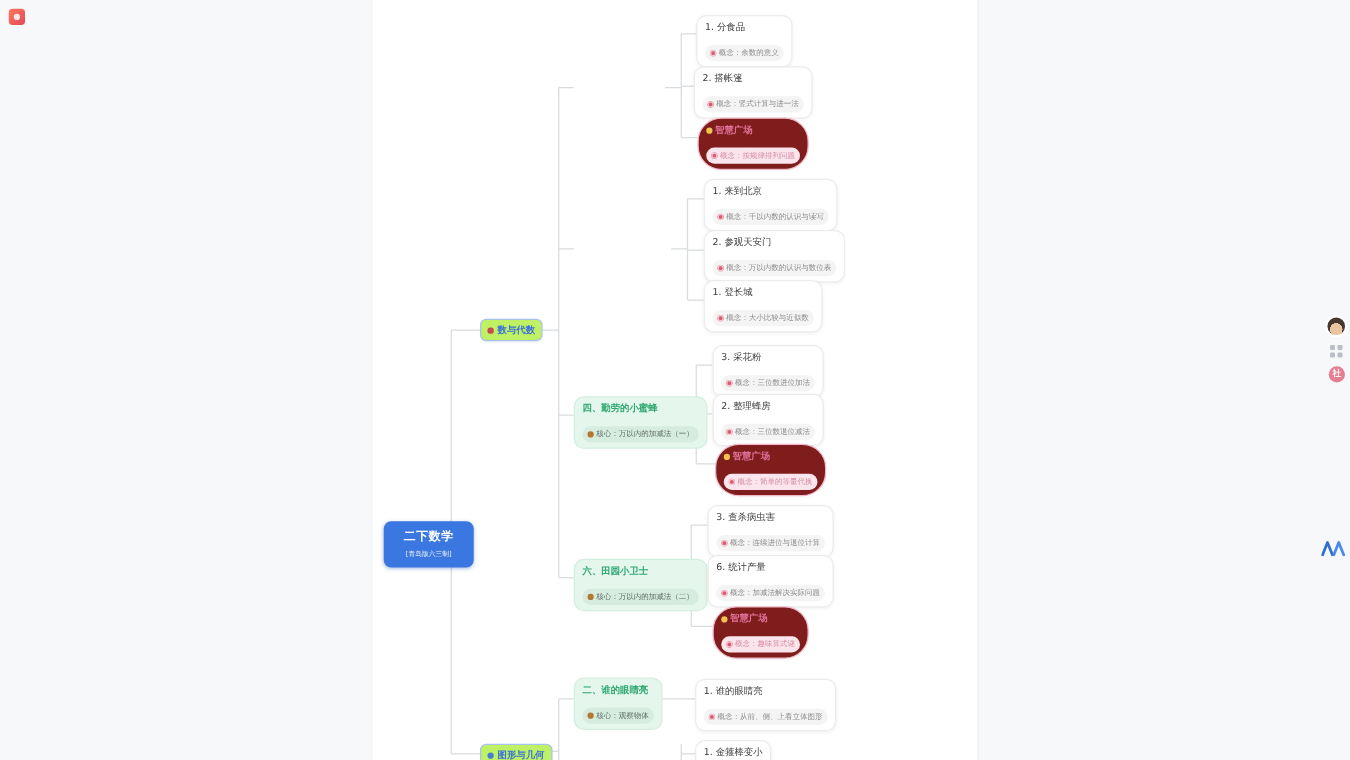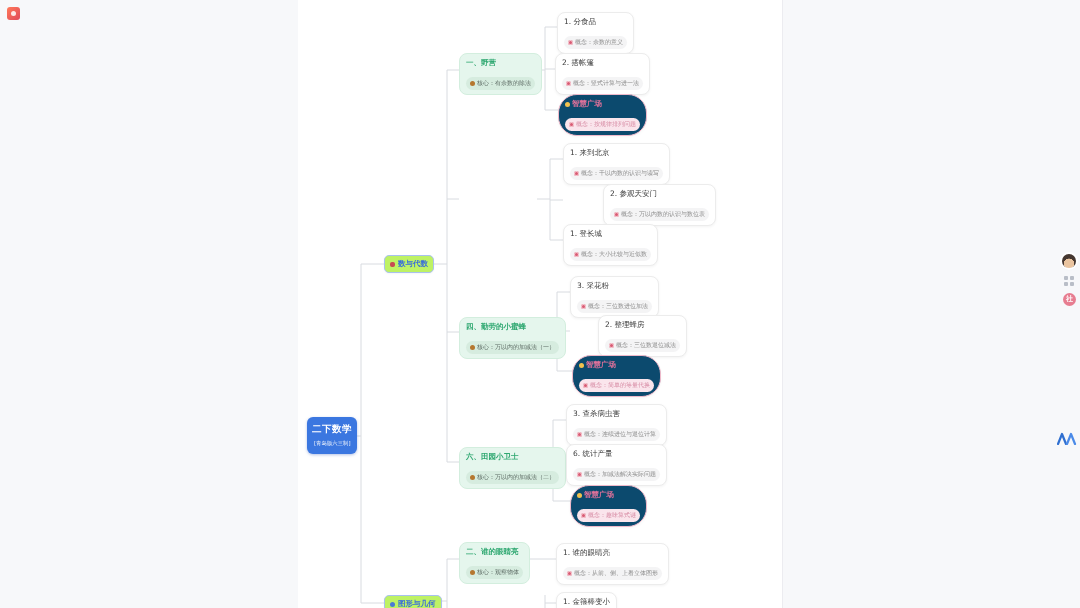--- a/index.html
+++ b/index.html
@@ -8,40 +8,40 @@
   .side-pane{position:absolute;top:0;height:608px;background:#f7f8fa;}
   #left-pane{left:0;width:298px;border-right:1px solid #ececf0;}
   #right-pane{left:782px;width:298px;border-left:1px solid #ececf0;}
   #canvas{position:absolute;left:298px;top:0;width:484px;height:608px;background:#ffffff;}
   #wires{position:absolute;left:0;top:0;width:1080px;height:608px;pointer-events:none;}
 
   .node{position:absolute;box-sizing:border-box;white-space:nowrap;cursor:pointer;}
 
   
   .node-root{background:#3b77e0;color:#fff;border-radius:6px;text-align:center;
-    padding:6px 5px;width:50px;box-shadow:0 1px 3px rgba(40,80,180,.35);}
+    padding:6px 5px;width:72px;box-shadow:0 1px 3px rgba(40,80,180,.35);}
   .node-root .rt{font-size:9.5px;font-weight:bold;letter-spacing:.5px;}
   .node-root .rs{font-size:6px;margin-top:3px;opacity:.92;transform:scale(.9);}
 
   
   .node-l1{background:#bef264;border:1px solid #a9c1ee;border-radius:5px;
     padding:3px 5px;display:flex;align-items:center;gap:3px;box-shadow:0 1px 2px rgba(0,0,0,.04);}
   .node-l1 .l1t{font-size:7.5px;font-weight:bold;color:#3a6fd8;}
 
   
   .node-green{background:#e5f6ed;border:1px solid #d3eede;border-radius:8px;padding:4px 6px;}
   .node-green .gt{font-size:7.5px;font-weight:bold;color:#2fa871;margin-bottom:3px;}
 
   
   .node-leaf{background:#fff;border:1px solid #ececec;border-radius:8px;padding:4px 6px;
     box-shadow:0 1px 3px rgba(0,0,0,.05);}
   .node-leaf .lt{font-size:7.5px;font-weight:normal;color:#3b3b3b;margin-bottom:3px;}
 
   
-  .node-pink{background:#0c4a6e;border:1px solid #efb9ca;border-radius:19px;padding:4px 6px;
+  .node-pink{background:#7f1d1d;border:1px solid #efb9ca;border-radius:19px;padding:4px 6px;
     box-shadow:0 1px 3px rgba(0,0,0,.04);}
   .node-pink .pt{font-size:7.5px;font-weight:bold;color:#e0719a;margin-bottom:3px;display:flex;align-items:center;gap:2px;}
 
   .pill{display:inline-flex;align-items:center;gap:2px;border-radius:7px;padding:2px 4px;}
   .pill-green{background:#d6ecdf;}
   .pill-gray{background:#f4f4f5;}
   .pill-pink{background:#fae5ec;}
   .pill span.txt{font-size:6px;}
   .pill-green span.txt{color:#5f6d66;}
   .pill-gray span.txt{color:#8c8c8c;}
@@ -93,27 +93,20 @@
 
   <div class="node node-l1" style="left:384px;top:255px;">
     <span class="dot dot-red"></span>
     <span class="l1t">数与代数</span>
   </div>
   <div class="node node-l1" style="left:384px;top:595px;">
     <span class="dot dot-blue"></span>
     <span class="l1t">图形与几何</span>
   </div>
 
-  <div class="node node-green" style="left:459px;top:53px;">
-    <div class="gt">一、野营</div>
-    <div class="pill pill-green">
-      <span class="dot dot-brown"></span>
-      <span class="txt">核心：有余数的除法</span>
-    </div>
-  </div>
   <div class="node node-green" style="left:459px;top:317px;">
     <div class="gt">四、勤劳的小蜜蜂</div>
     <div class="pill pill-green">
       <span class="dot dot-brown"></span>
       <span class="txt">核心：万以内的加减法（一）</span>
     </div>
   </div>
   <div class="node node-green" style="left:459px;top:542px;">
     <div class="gt">二、谁的眼睛亮</div>
     <div class="pill pill-green">
@@ -154,21 +147,21 @@
     </div>
   </div>
 
   <div class="node node-leaf" style="left:563px;top:143px;">
     <div class="lt">1. 来到北京</div>
     <div class="pill pill-gray">
       <span class="dot dot-crimson"></span>
       <span class="txt">概念：千以内数的认识与读写</span>
     </div>
   </div>
-  <div class="node node-leaf" style="left:563px;top:184px;margin-left:40px;">
+  <div class="node node-leaf" style="left:563px;top:184px;">
     <div class="lt">2. 参观天安门</div>
     <div class="pill pill-gray">
       <span class="dot dot-crimson"></span>
       <span class="txt">概念：万以内数的认识与数位表</span>
     </div>
   </div>
   <div class="node node-leaf" style="left:563px;top:224px;">
     <div class="lt">1. 登长城</div>
     <div class="pill pill-gray">
       <span class="dot dot-crimson"></span>
@@ -176,21 +169,21 @@
     </div>
   </div>
 
   <div class="node node-leaf" style="left:570px;top:276px;">
     <div class="lt">3. 采花粉</div>
     <div class="pill pill-gray">
       <span class="dot dot-crimson"></span>
       <span class="txt">概念：三位数进位加法</span>
     </div>
   </div>
-  <div class="node node-leaf" style="left:598px;top:315px;">
+  <div class="node node-leaf" style="left:570px;top:315px;">
     <div class="lt">2. 整理蜂房</div>
     <div class="pill pill-gray">
       <span class="dot dot-crimson"></span>
       <span class="txt">概念：三位数退位减法</span>
     </div>
   </div>
   <div class="node node-pink" style="left:572px;top:355px;">
     <div class="pt">
       <span class="dot dot-spark"></span>
       <span>智慧广场</span>

